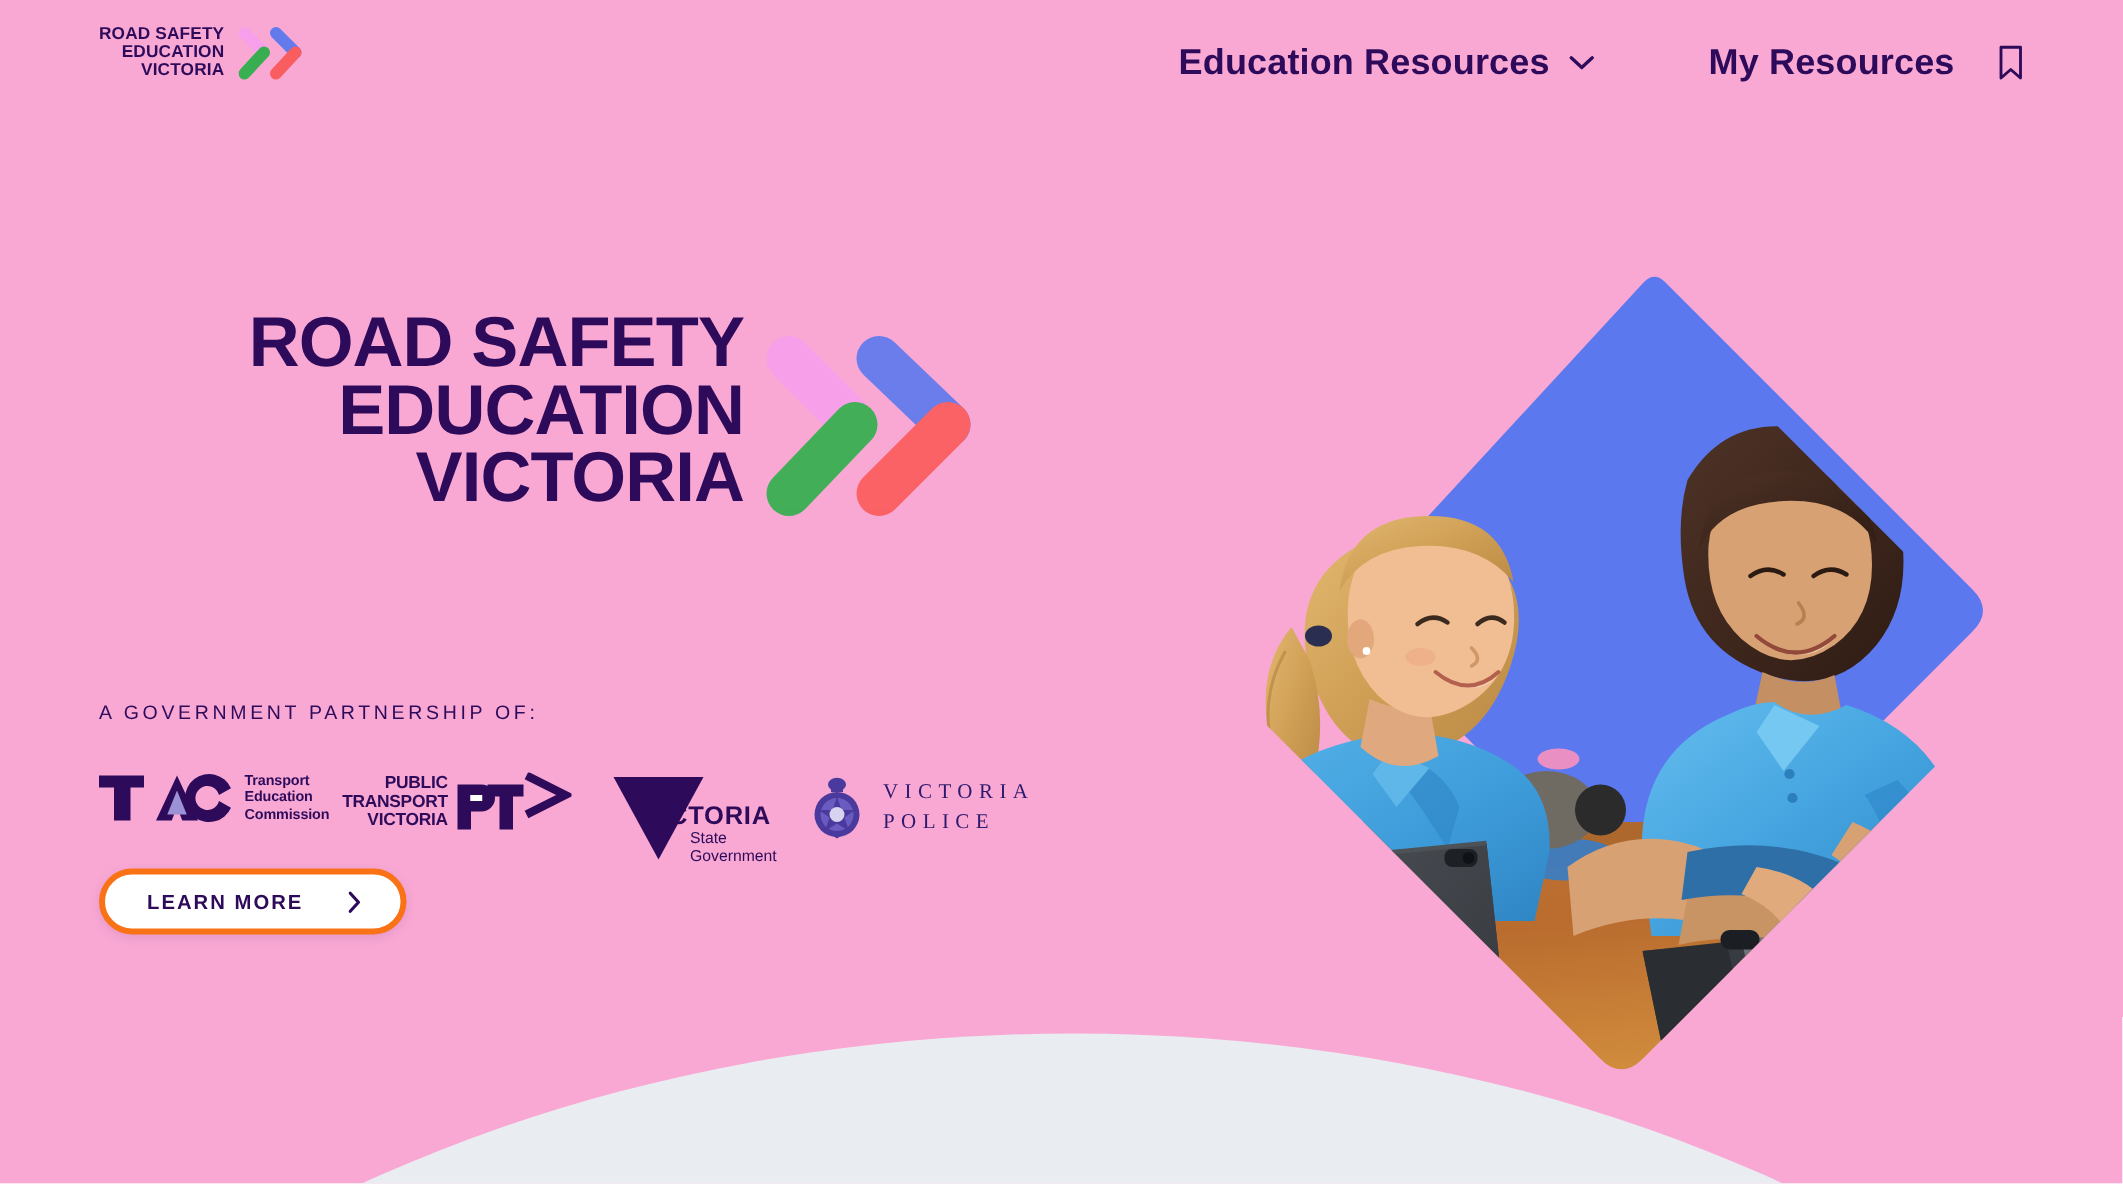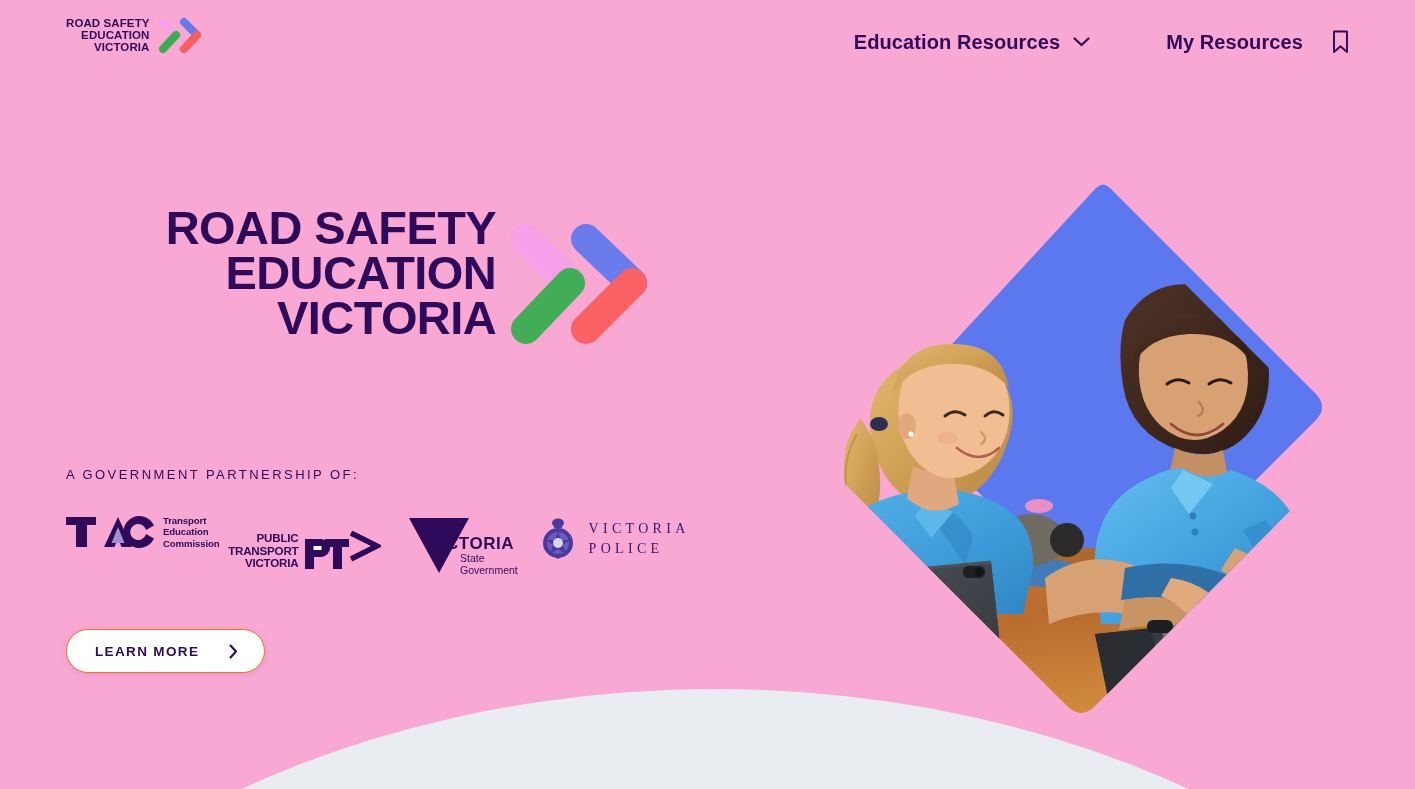--- a/index.html
+++ b/index.html
@@ -29,21 +29,21 @@
   .brand-words{
     display:flex; flex-direction:column; align-items:flex-end;
     color:#2d0b5a; font-weight:bold; font-size:11.5px; line-height:11.7px;
     letter-spacing:.1px;
   }
   .brand-chevrons{ position:relative; width:52px; height:40px; }
 
   .nav{ position:absolute; right:66px; top:0; height:84px; display:flex; align-items:center; gap:0; }
   .nav-item{
     display:flex; align-items:center; gap:13px;
-    color:#2d0b5a; font-size:20px; font-weight:bold; letter-spacing:.1px;
+    color:#2d0b5a; font-size:24px; font-weight:bold; letter-spacing:.1px;
     text-decoration:none; cursor:pointer;
   }
   .nav-item.first{ margin-right:76px; }
   .chev-down{ display:block; width:17px; height:10px; }
   .bookmark-icon{ display:block; width:17px; height:24px; margin-left:16px; }
 
   
   .hero-left{ position:absolute; left:66px; top:205px; width:640px; z-index:20; }
 
   .hero-logo{ position:relative; width:600px; height:150px; }
@@ -62,39 +62,38 @@
   }
 
   .partners{ display:flex; align-items:flex-start; gap:0; margin-top:33px; height:64px; }
 
   
   .logo-tac{ display:flex; align-items:center; gap:9px; width:180px; }
   .tac-mark{ width:88px; height:34px; display:block; }
   .tac-text{ color:#2d0b5a; font-size:9.6px; font-weight:bold; line-height:11.4px; letter-spacing:-.1px; }
 
   
-  .logo-ptv{ display:flex; align-items:center; gap:5px; width:185px; margin-left:-8px;margin-top:16px; }
+  .logo-ptv{ display:flex; align-items:center; gap:5px; width:185px; margin-left:-8px; }
   .ptv-words{ color:#2d0b5a; font-size:11.6px; font-weight:bold; line-height:12.6px; text-align:right; letter-spacing:-.2px; }
   .ptv-mark{ width:78px; height:40px; display:block; }
 
   
   .logo-vic{ position:relative; width:135px; height:64px; }
   .vic-mark{ position:absolute; left:0; top:0; width:135px; height:64px; }
 
   
   .logo-vicpol{ display:flex; align-items:center; gap:14px; width:175px; margin-left:10px; }
   .vicpol-crest{ width:34px; height:47px; display:block; }
   .vicpol-text{ color:#2d1a6e; font-family:"Liberation Serif", serif; font-size:14px; font-weight:normal; line-height:20px; letter-spacing:4.3px; }
 
   
   .learn-more{
-    margin-top:50px;
     display:inline-flex; align-items:center; justify-content:center; gap:30px;
     height:44px; padding:0 26px 0 28px;
-    background:#fff; border:1px solid #f97316; border-radius:24px;
+    background:#fff; border:4px solid #f97316; border-radius:24px;
     box-shadow:0 2px 7px rgba(45,11,90,.10);
     color:#2d0b5a; font-size:13.5px; font-weight:bold; letter-spacing:1.35px;
     cursor:pointer; text-decoration:none;
   }
   .lm-chev{ width:9px; height:15px; display:block; }
 
   
   .hero-media{ position:absolute; left:795px; top:148px; width:560px; height:590px; z-index:10; }
   .hero-media svg{ display:block; width:100%; height:100%; }
 </style>

